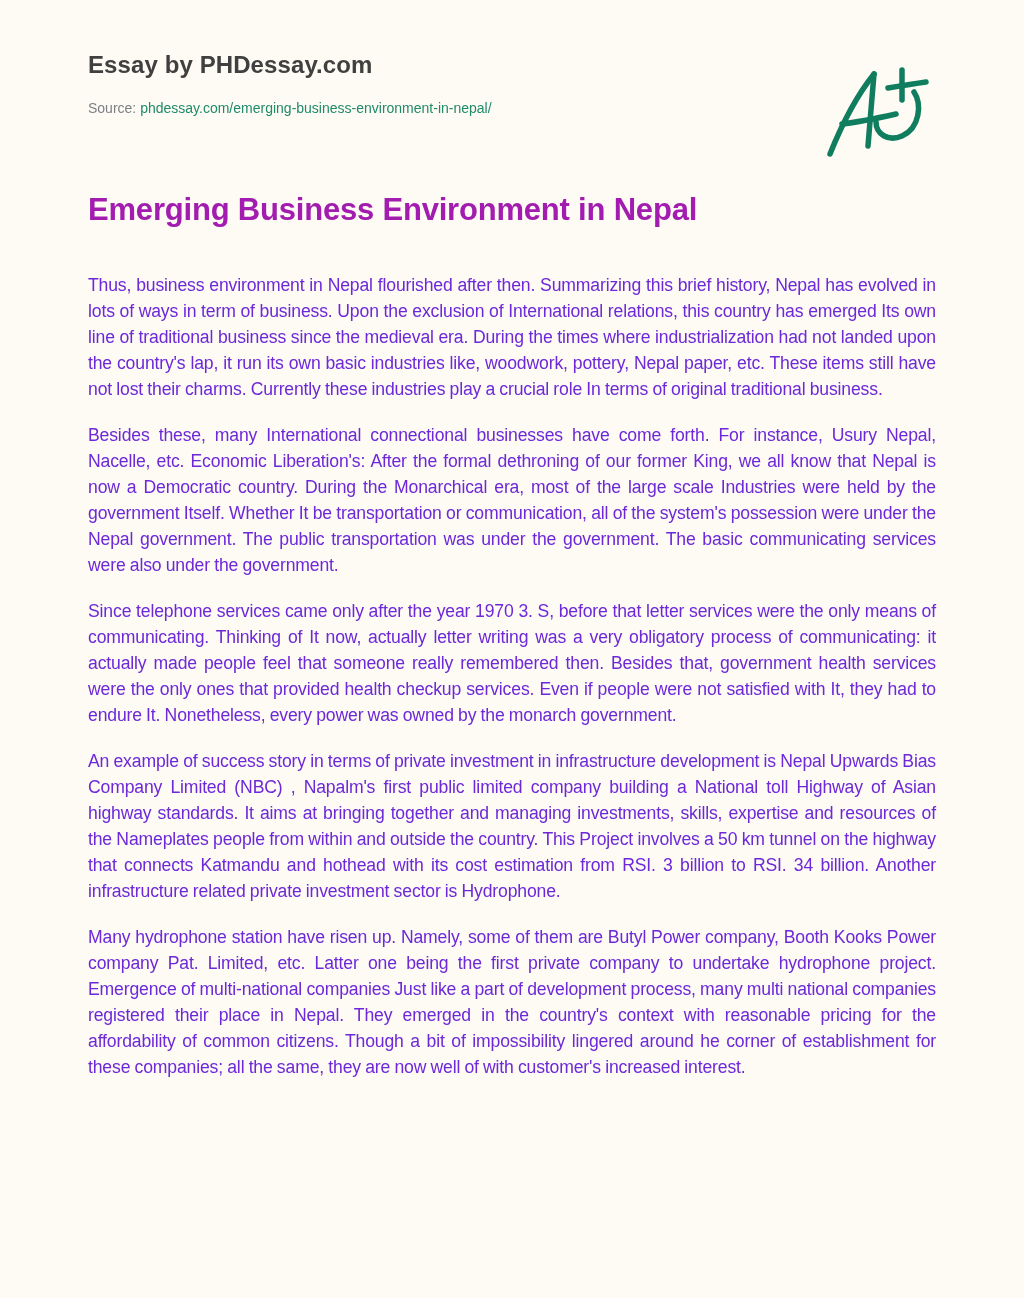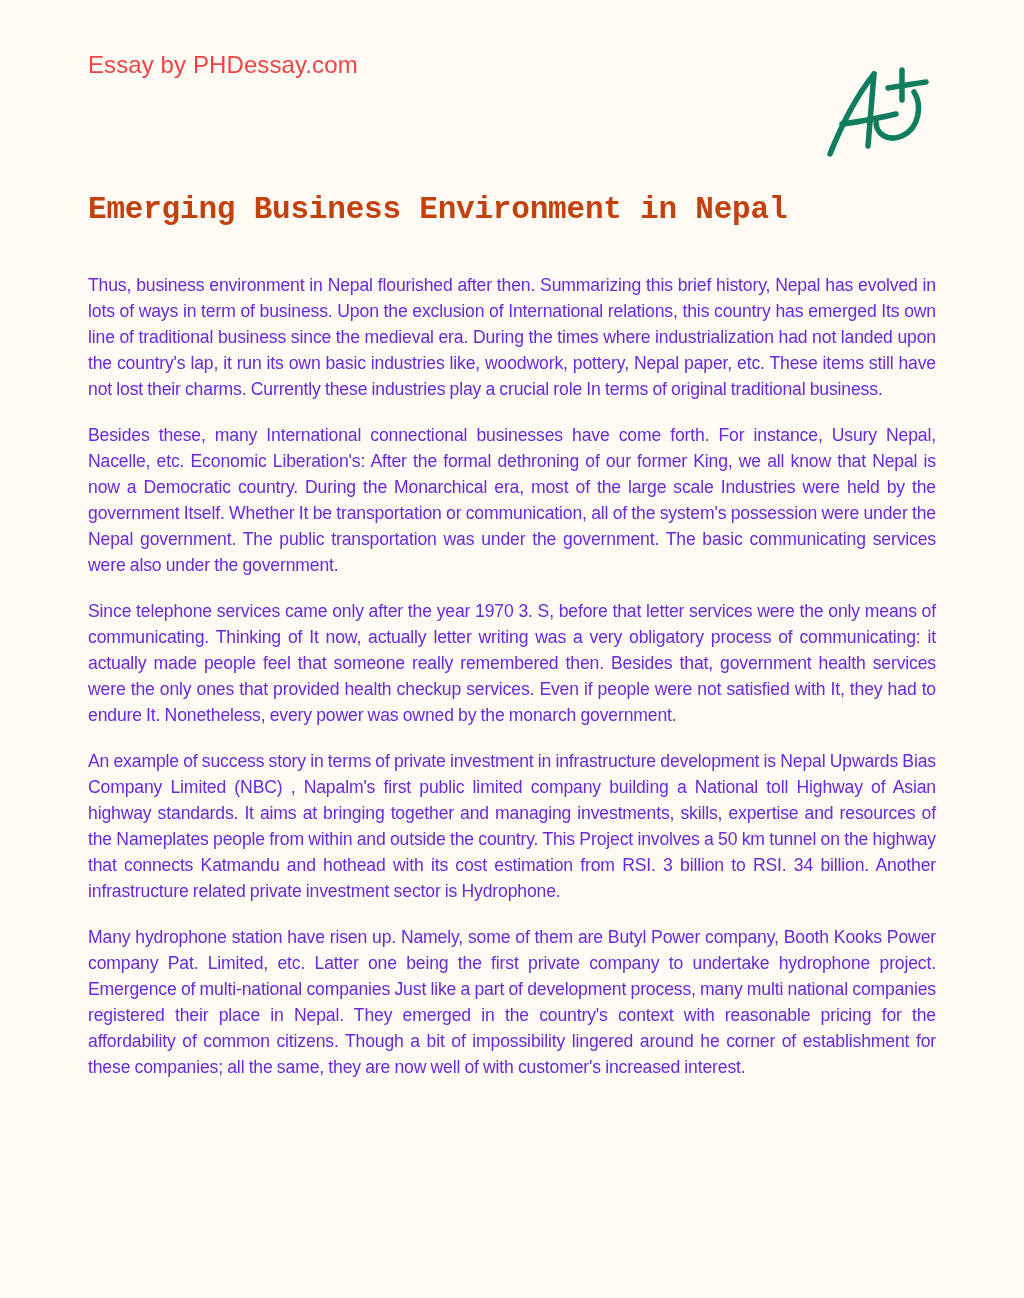--- a/index.html
+++ b/index.html
@@ -14,22 +14,22 @@
     overflow: hidden;
     font-family: "Liberation Sans", sans-serif;
   }
   .header {
     position: absolute;
     left: 88px;
     top: 48px;
   }
   .brand {
     font-size: 24px;
-    font-weight: normal;
-    color: #ef4444;
+    font-weight: bold;
+    color: #404040;
     line-height: 34px;
     margin: 0;
     letter-spacing: 0.1px;
   }
   .source {
     margin-top: 17px;
     font-size: 14px;
     line-height: 18px;
     color: #7c8086;
   }
@@ -45,23 +45,22 @@
     height: 104px;
   }
   .title {
     position: absolute;
     left: 88px;
     top: 190px;
     margin: 0;
     font-size: 31px;
     line-height: 40px;
     font-weight: bold;
-    color: #c2410c;
+    color: #a21caf;
     letter-spacing: -0.2px;
-    font-family: Liberation Mono, monospace;
   }
   .body {
     position: absolute;
     left: 88px;
     top: 272px;
     width: 848px;
   }
   .body p {
     margin: 0 0 20px 0;
     font-size: 17.6px;
@@ -70,20 +69,24 @@
     text-align: justify;
     letter-spacing: -0.15px;
     word-spacing: -0.5px;
   }
 </style>
 </head>
 <body>
 
 <div class="header">
   <h2 class="brand">Essay by PHDessay.com</h2>
+  <div class="source">
+    <span>Source:</span>
+    <a href="#">phdessay.com/emerging-business-environment-in-nepal/</a>
+  </div>
 </div>
 
 <div class="logo">
   <svg width="118" height="104" viewBox="0 0 118 104" xmlns="http://www.w3.org/2000/svg">
     <g fill="none" stroke="#0f7d5e" stroke-width="5.5" stroke-linecap="round" stroke-linejoin="round">
 
       <path d="M12 92 C 24 62, 40 32, 56 12"></path>
 
       <path d="M56 12 C 54 34, 52 60, 50 84"></path>
 

